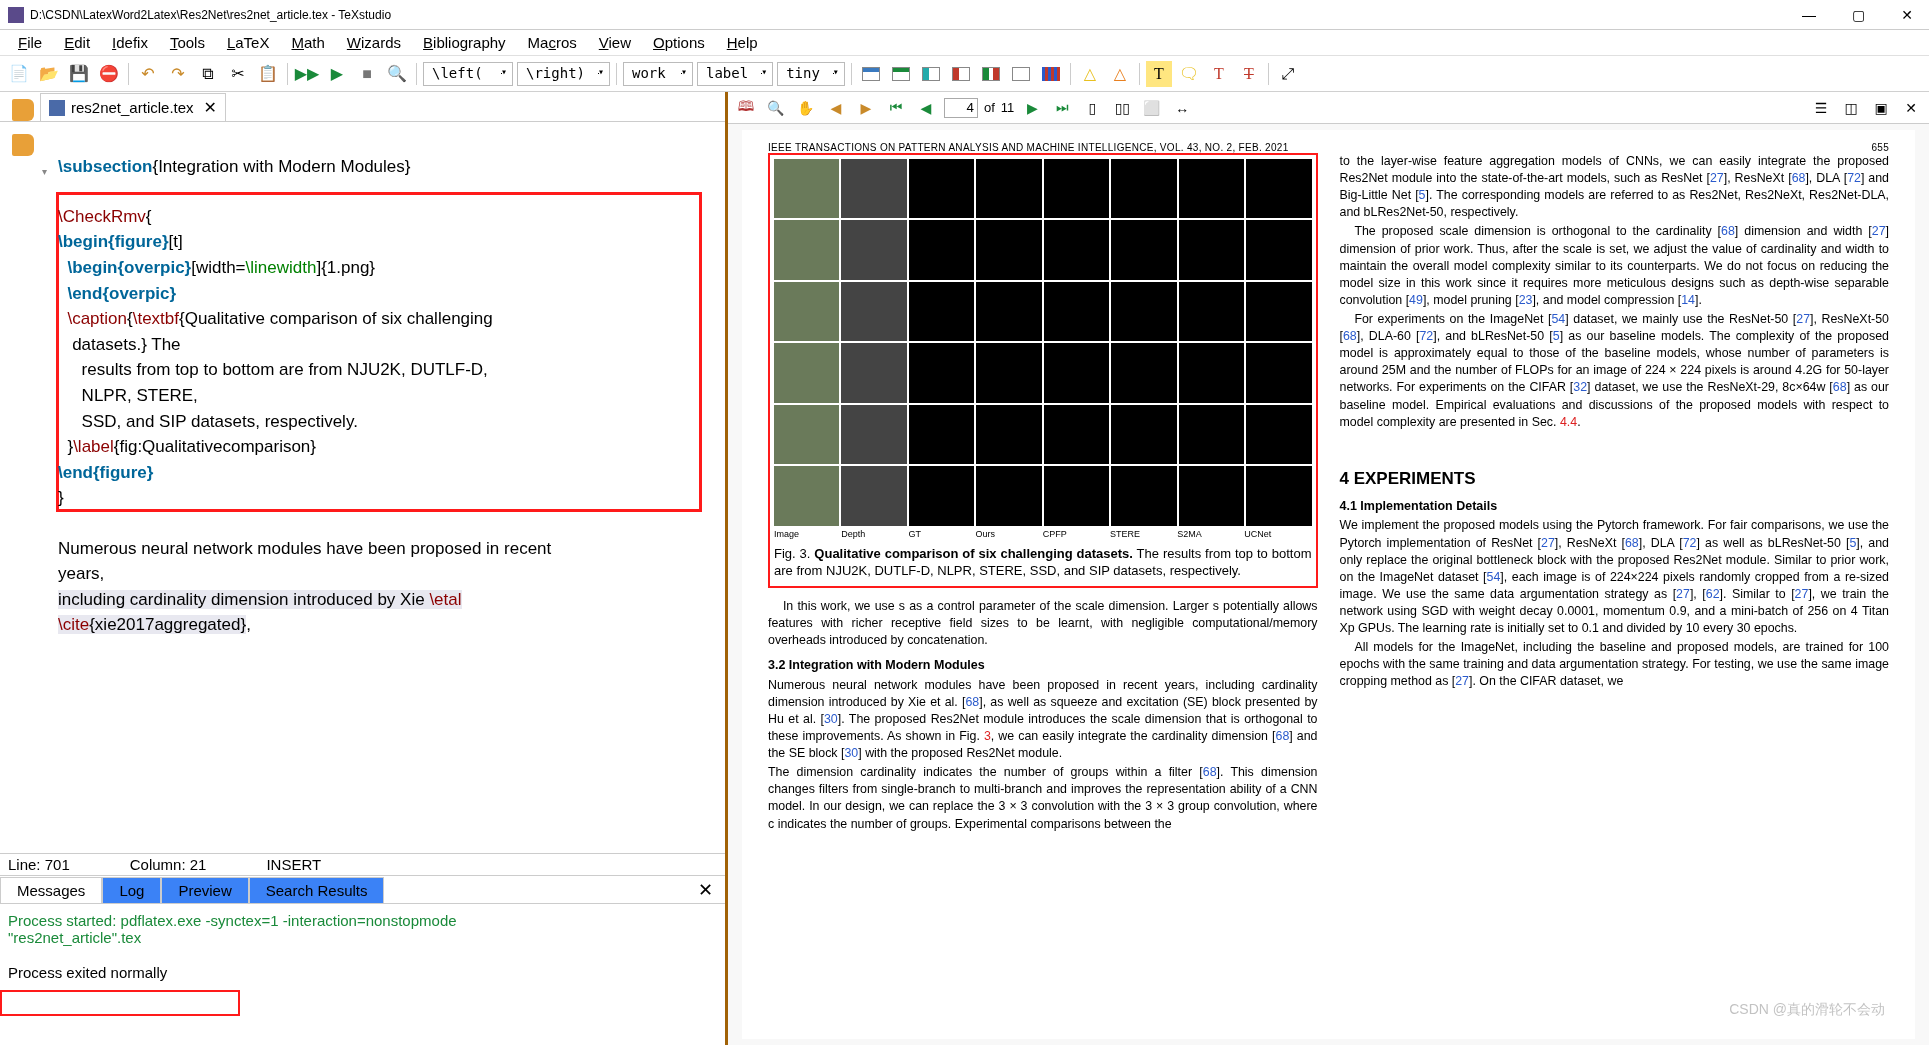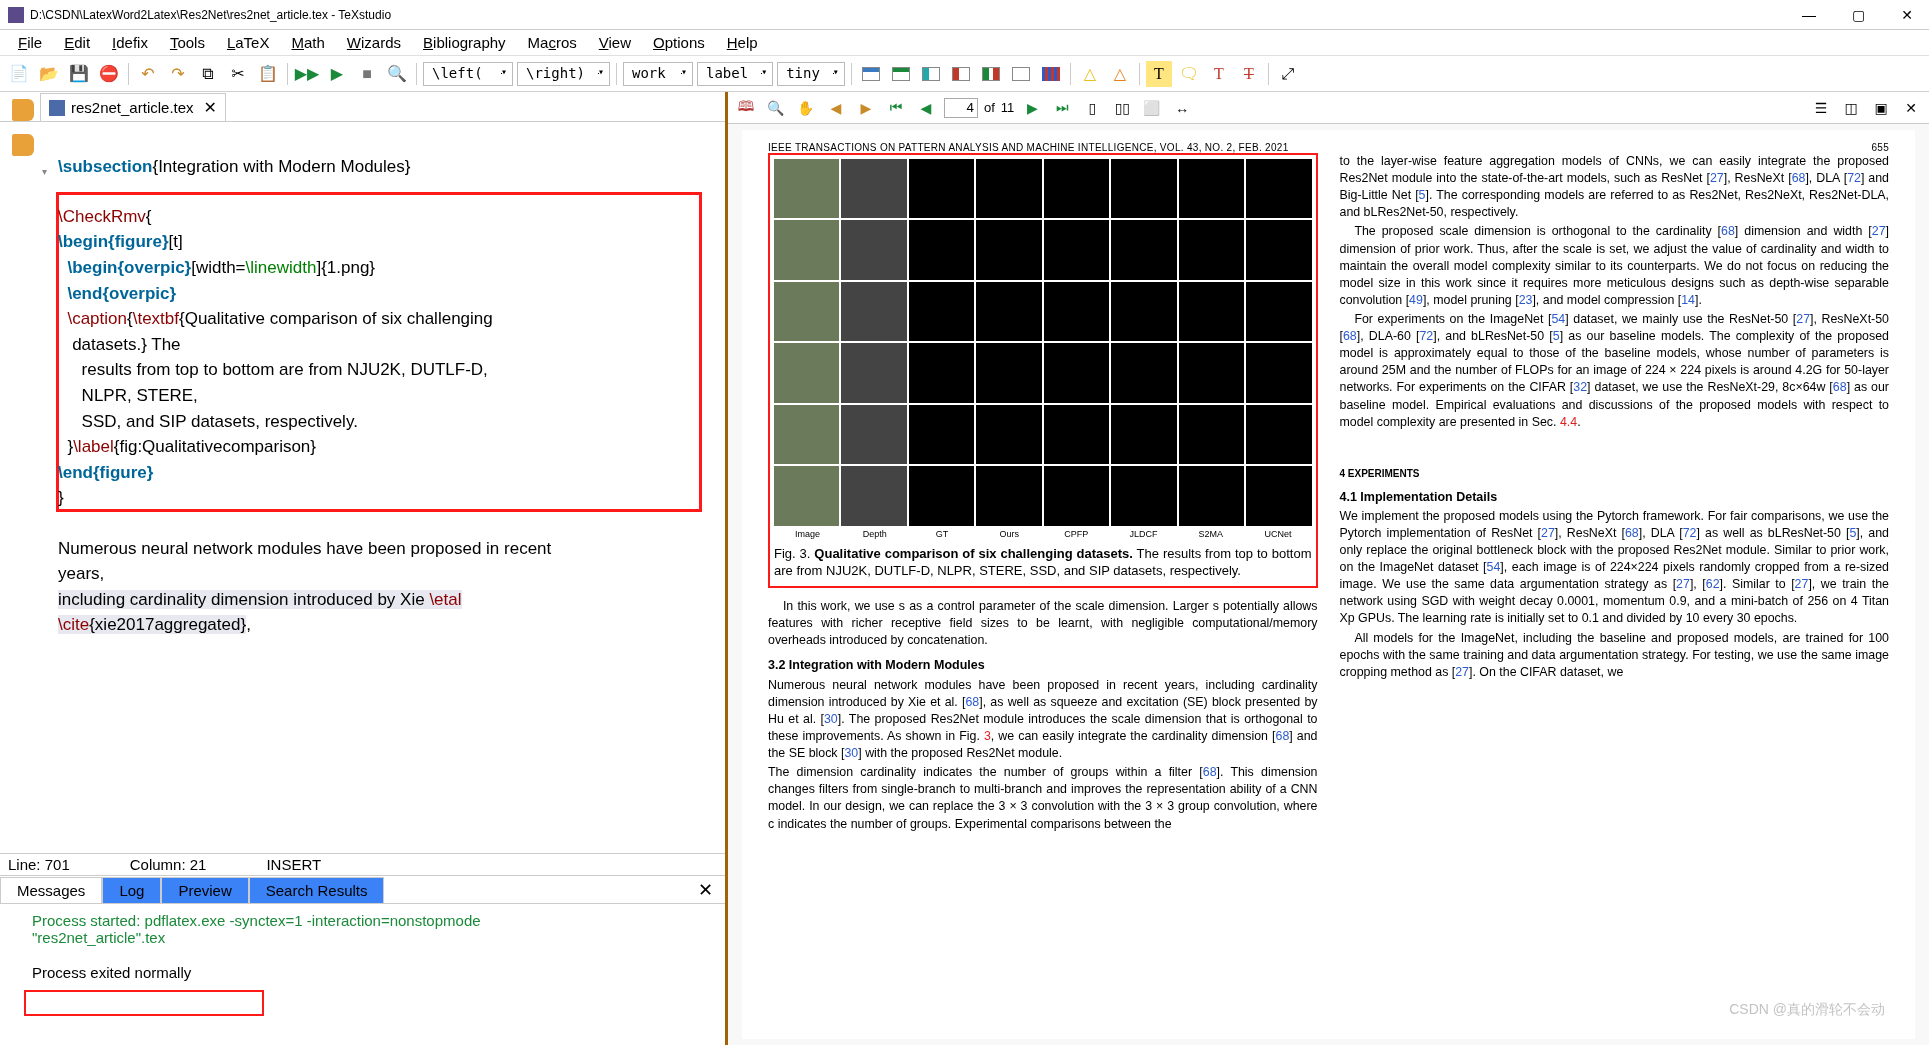--- a/index.html
+++ b/index.html
@@ -53,21 +53,21 @@
 
   
   .status-line { height: 22px; background: #fff; border-top: 1px solid #ccc; font-family: Consolas, monospace; font-size: 15px; padding: 2px 8px; display: flex; gap: 60px; }
 
   
   .log-panel { height: 170px; background: #fff; border-top: 1px solid #ccc; display: flex; flex-direction: column; }
   .log-tabs { display: flex; height: 28px; border-bottom: 1px solid #ccc; align-items: flex-end; }
   .log-tab { padding: 4px 16px; border: 1px solid #ccc; border-bottom: none; font-size: 15px; cursor: pointer; background: #3b82f6; }
   .log-tab.active { background: #fff; }
   .log-close { margin-left: auto; padding: 2px 12px; font-size: 18px; cursor: pointer; }
-  .log-body { flex: 1; padding: 8px; font-family: Consolas, monospace; font-size: 15px; position: relative; margin-left: 24px; }
+  .log-body { flex: 1; padding: 8px; font-family: Consolas, monospace; font-size: 15px; position: relative; }
   .log-body .ok { color: #1a8a3a; }
 
   
   .pdf-tb { height: 32px; background: #fff; border-bottom: 1px solid #ccc; display: flex; align-items: center; padding: 0 6px; gap: 6px; }
   .pdf-tb .pbtn { width: 24px; height: 24px; display: flex; align-items: center; justify-content: center; font-size: 14px; cursor: pointer; }
   .pdf-tb input { width: 34px; height: 20px; text-align: right; border: 1px solid #aaa; padding: 0 3px; }
   .pdf-tb .spacer { flex: 1; }
 
   
   .pdf-view { flex: 1; background: #f8f8f8; overflow: hidden; padding: 6px 14px; }
@@ -75,24 +75,24 @@
   .pdf-header { font-size: 10px; display: flex; justify-content: space-between; margin-bottom: 0; letter-spacing: 0.3px; }
   .pdf-cols { display: flex; gap: 22px; }
   .pdf-col { flex: 1; text-align: justify; line-height: 1.38; font-size: 12.4px; }
   .pdf-col p { margin-bottom: 2px; text-indent: 1.2em; }
   .pdf-col p.noindent { text-indent: 0; }
   .fig-box { border: 2px solid #ff1a1a; padding: 4px 4px 6px 4px; margin-bottom: 10px; }
   .fig-grid { display: grid; grid-template-columns: repeat(8, 1fr); gap: 2px; }
   .fig-cell { aspect-ratio: 1.1; background: #000; }
   .fig-cell.photo { background: #6a7a5a; }
   .fig-cell.gray { background: #444; }
-  .fig-labels { display: grid; grid-template-columns: repeat(8, 1fr); font-size: 9px; text-align: center; margin-top: 2px; }
+  .fig-labels { display: grid; grid-template-columns: repeat(8, 1fr); font-size: 9px; text-align: left; margin-top: 2px; }
   .fig-cap { font-size: 13px; margin-top: 6px; line-height: 1.3; }
   .sec-head { font-weight: bold; font-size: 12.5px; margin: 8px 0 2px 0; }
-  .sec-head.big { font-size: 10px; font-variant: small-caps; margin-top: 36px; }
+  .sec-head.big { font-size: 17px; font-variant: small-caps; margin-top: 36px; }
   .pdf-col .ref { color: #d22; }
   .pdf-col .refb { color: #2a5acc; }
   .watermark { position: absolute; right: 30px; bottom: 20px; font-size: 14px; color: rgba(120,120,120,0.45); }
 </style>
 </head>
 <body>
 
 <div class="title-bar">
   <div class="icon"></div>
   <div class="title">D:\CSDN\LatexWord2Latex\Res2Net\res2net_article.tex - TeXstudio</div>
@@ -339,21 +339,21 @@
                   <div class="fig-cell"></div>
                   <div class="fig-cell"></div>
                   <div class="fig-cell"></div>
               </div>
               <div class="fig-labels">
                 <span>Image</span>
                   <span>Depth</span>
                   <span>GT</span>
                   <span>Ours</span>
                   <span>CPFP</span>
-                  <span>JLDCF</span>
+                  <span>STERE</span>
                   <span>S2MA</span>
                   <span>UCNet</span>
               </div>
               <div class="fig-cap">
                 <span>Fig. 3. </span><b>Qualitative comparison of six challenging datasets.</b><span> The results from top to bottom are from NJU2K, DUTLF-D, NLPR, STERE, SSD, and SIP datasets, respectively.</span>
               </div>
             </div>
             <p><span>In this work, we use s as a control parameter of the scale dimension. Larger s potentially allows features with richer receptive field sizes to be learnt, with negligible computational/memory overheads introduced by concatenation.</span></p>
             <div class="sec-head">3.2   Integration with Modern Modules</div>
             <p class="noindent"><span>Numerous neural network modules have been proposed in recent years, including cardinality dimension introduced by Xie et al. [</span><span class="refb">68</span><span>], as well as squeeze and excitation (SE) block presented by Hu et al. [</span><span class="refb">30</span><span>]. The proposed Res2Net module introduces the scale dimension that is orthogonal to these improvements. As shown in Fig. </span><span class="ref">3</span><span>, we can easily integrate the cardinality dimension  [</span><span class="refb">68</span><span>] and the SE block [</span><span class="refb">30</span><span>] with the proposed Res2Net module.</span></p>

